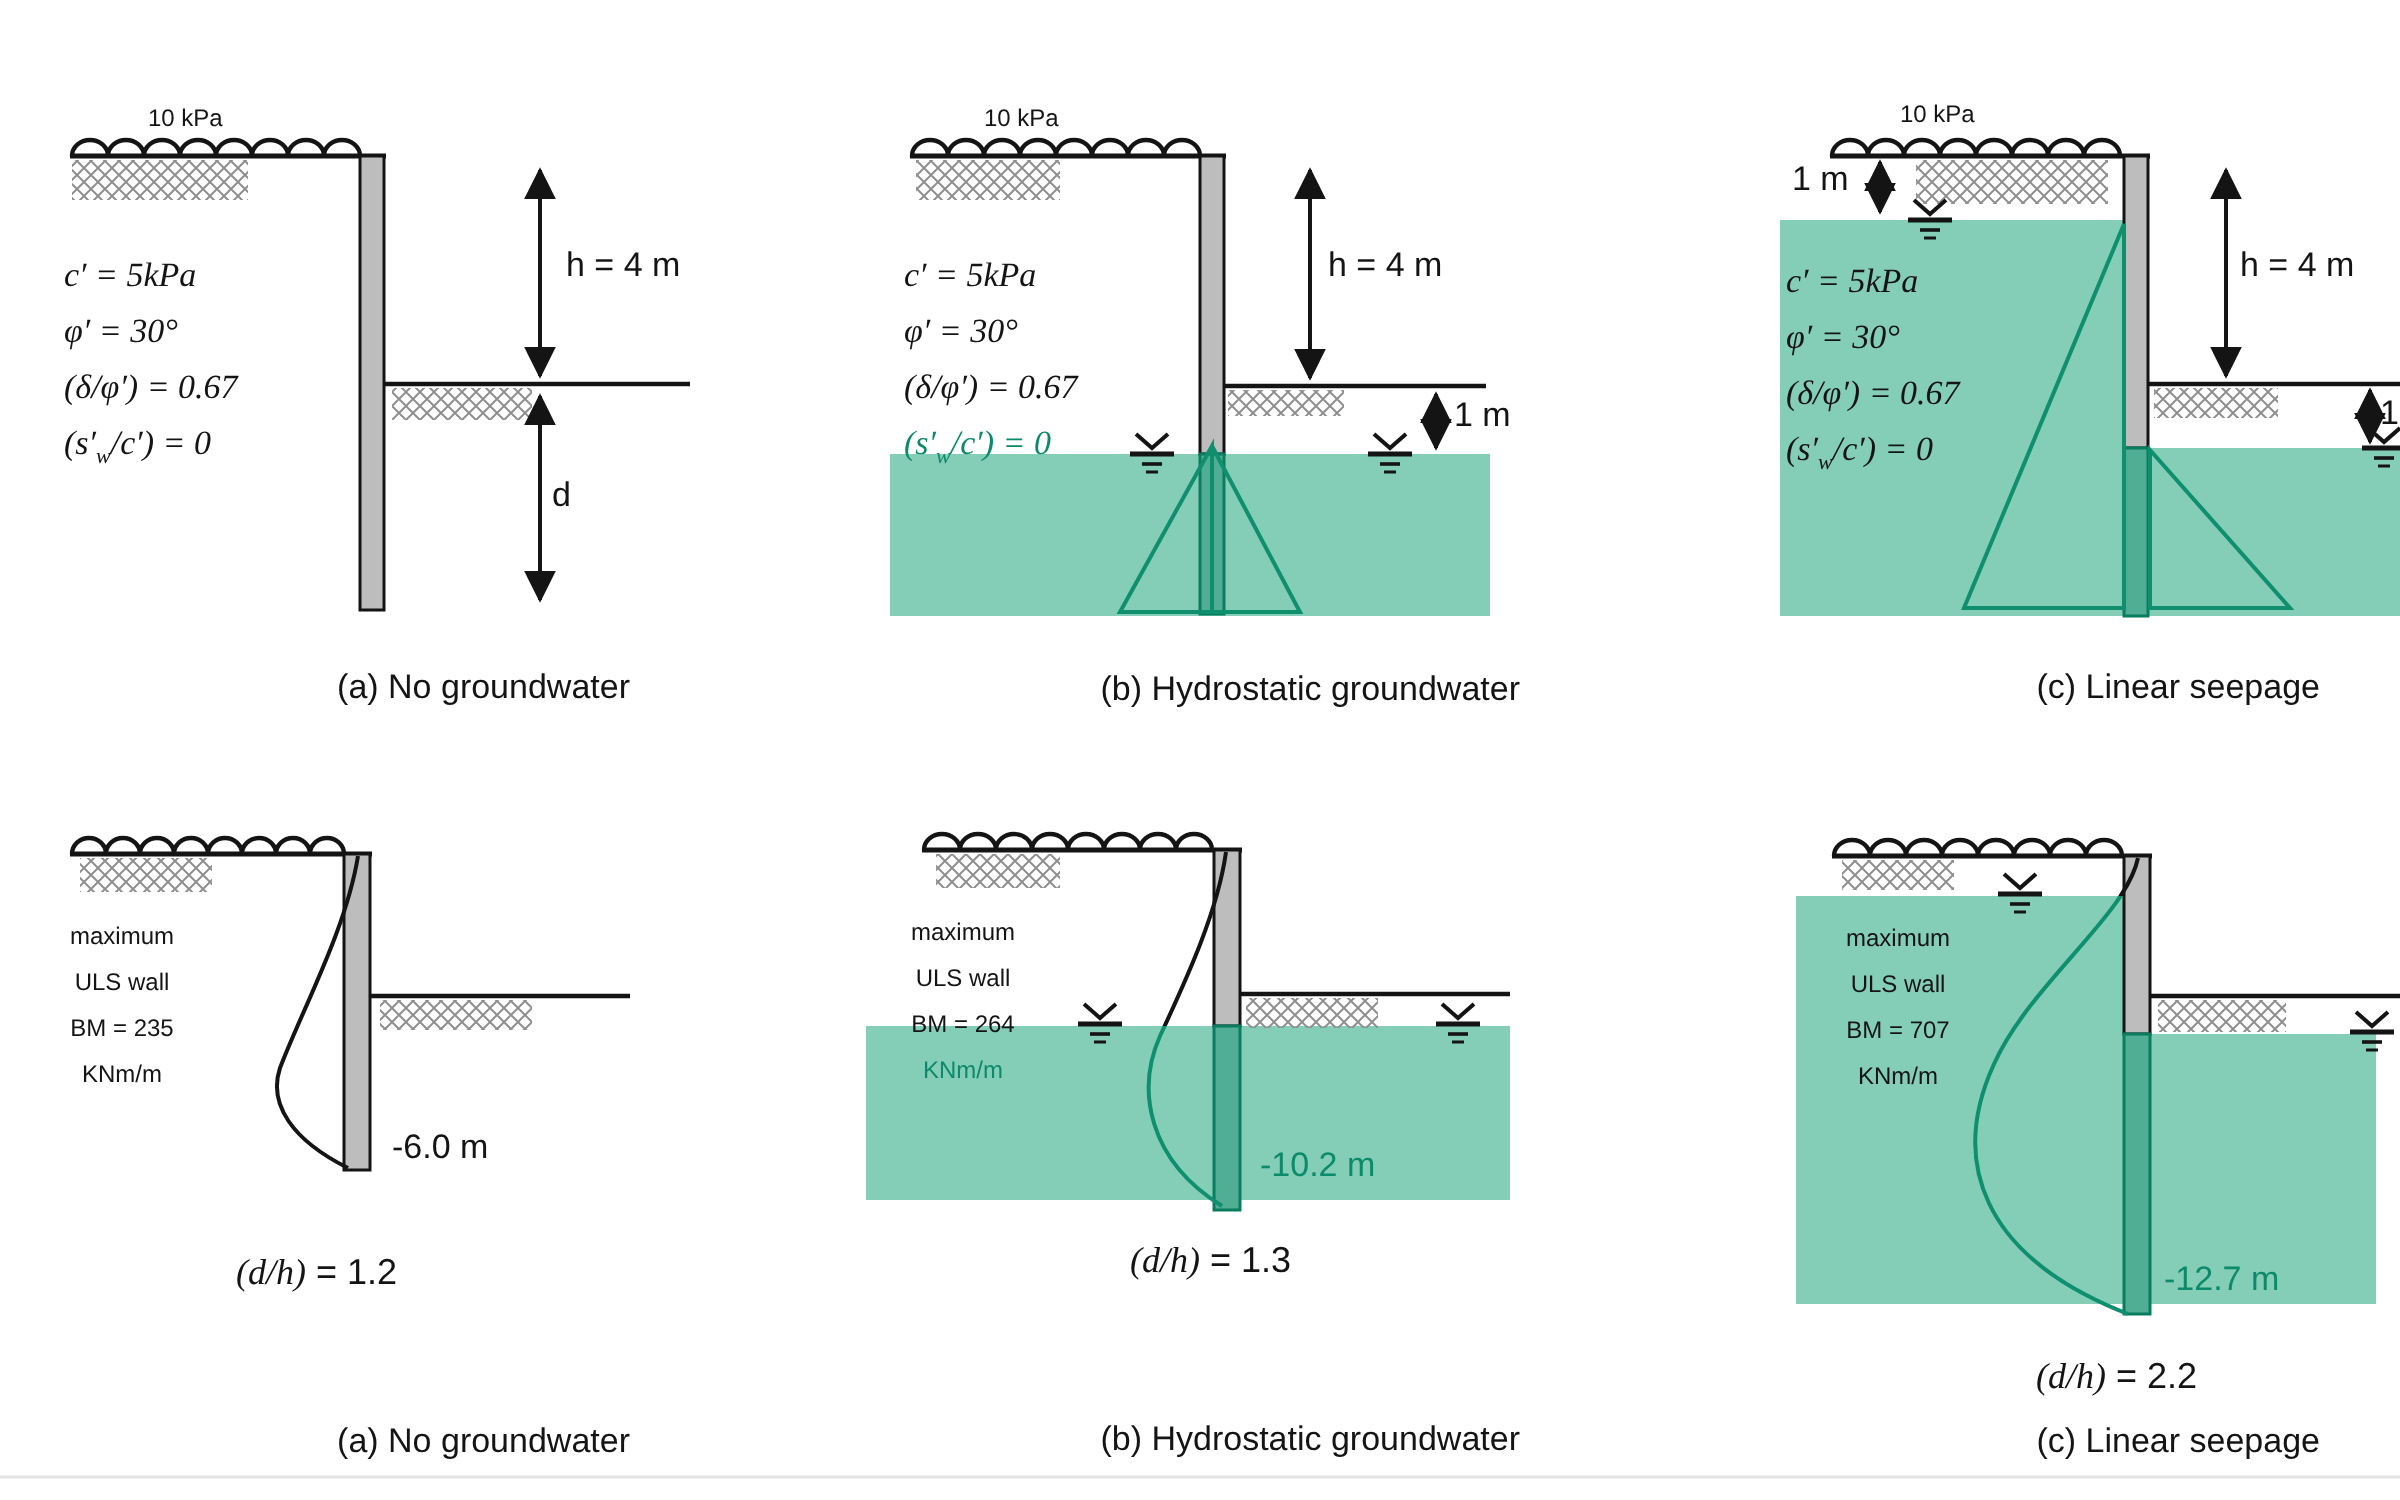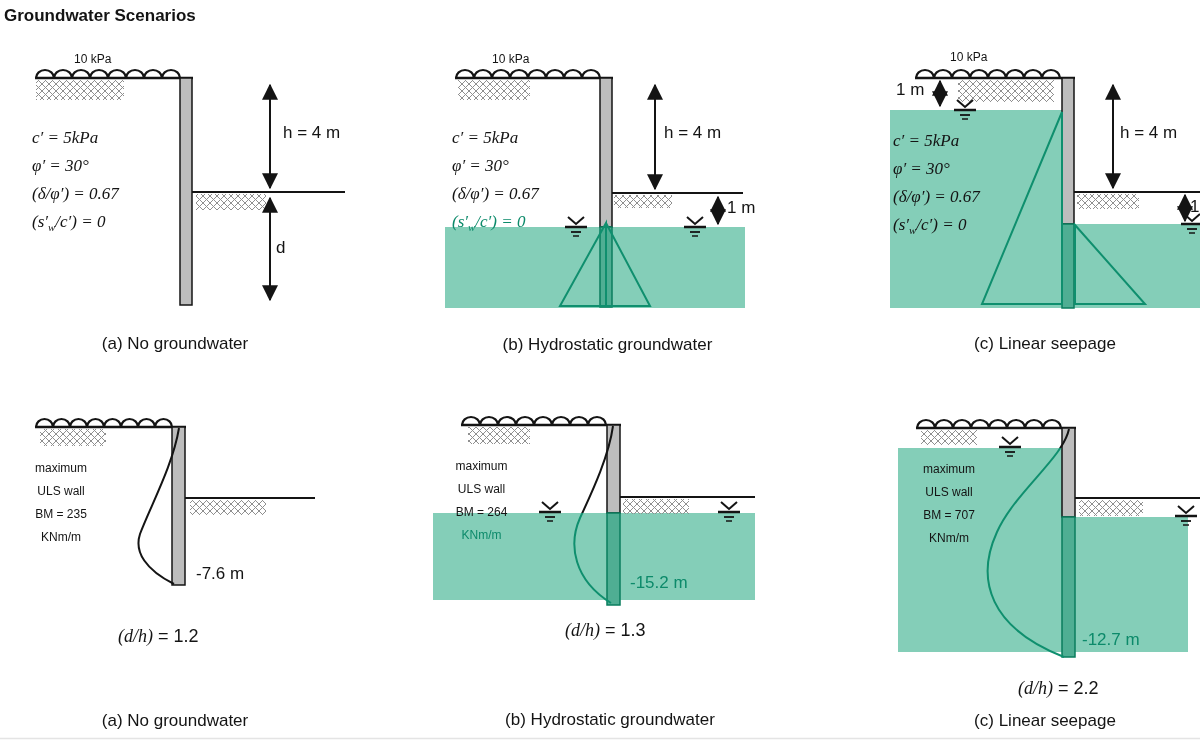--- a/index.html
+++ b/index.html
@@ -7,21 +7,21 @@
          font-family:"Liberation Sans",sans-serif;}
   #gfx{position:absolute;left:0;top:0;}
   .lbl{position:absolute;color:#141414;font-size:17px;white-space:nowrap;}
   .big{font-size:12px;}
   .bold{font-weight:bold;}
   .teal{color:#0c8a6a;}
   .params{position:absolute;font-family:"Liberation Serif",serif;font-style:italic;
           font-size:17px;line-height:28px;color:#141414;white-space:nowrap;}
   sub{font-size:11px;}
   .bm{position:absolute;font-size:12px;line-height:23px;text-align:center;color:#141414;white-space:nowrap;}
-  .cap{position:absolute;font-size:17px;color:#141414;text-align:center;white-space:nowrap;}
+  .cap{position:absolute;font-size:17px;color:#141414;text-align:right;white-space:nowrap;}
   .dh{position:absolute;font-size:18px;color:#141414;white-space:nowrap;}
   .dh .it{font-style:italic;font-family:"Liberation Serif",serif;}
 </style>
 </head>
 <body>
 
 <div id="stage">
 
   <svg id="gfx" width="1200" height="750" viewBox="0 0 1200 750">
     <defs>
@@ -135,21 +135,20 @@
       <rect x="1062" y="517" width="13" height="140" fill="#4fae93" stroke="#0a7d5e" stroke-width="1.5"></rect>
       <path d="M1069,429 C1063,458 1015,492 997,532 C975,580 990,628 1064,657" clip-path="url(#clipBCtop)" fill="none" stroke="#141414" stroke-width="2"></path>
       <path d="M1069,429 C1063,458 1015,492 997,532 C975,580 990,628 1064,657" clip-path="url(#clipBCbot)" fill="none" stroke="#0f8f6e" stroke-width="2"></path>
       <use href="#wts" transform="translate(1010,447)"></use>
       <use href="#wts" transform="translate(1186,516)"></use>
     </g>
 
     <line x1="0" y1="738.5" x2="1200" y2="738.5" stroke="#e4e4e4" stroke-width="1.5"></line>
   </svg>
 
-  <div class="lbl bold" style="left:4px;top:6px;">Groundwater Scenarios</div>
 
   <div class="lbl big" style="left:74px;top:52px;">10 kPa</div>
   <div class="params" style="left:32px;top:124px;">
     <div>c′ = 5kPa</div>
     <div>φ′ = 30°</div>
     <div>(δ/φ′) = 0.67</div>
     <div><span>(s′</span><sub>w</sub><span>/c′) = 0</span></div>
   </div>
   <div class="lbl" style="left:283px;top:123px;">h = 4 m</div>
   <div class="lbl" style="left:276px;top:238px;">d</div>
@@ -177,33 +176,33 @@
   <div class="lbl" style="left:1120px;top:123px;">h = 4 m</div>
   <div class="lbl" style="left:1190px;top:197px;">1 m</div>
   <div class="cap" style="left:930px;top:334px;width:230px;">(c) Linear seepage</div>
 
   <div class="bm" style="left:0px;top:457px;width:122px;">
     <div>maximum</div>
     <div>ULS wall</div>
     <div>BM = 235</div>
     <div>KNm/m</div>
   </div>
-  <div class="lbl" style="left:196px;top:564px;">-7.6 m</div>
+  <div class="lbl" style="left:196px;top:564px;">-6.0 m</div>
   <div class="dh" style="left:118px;top:612px;margin-top:14px;">
     <span class="it">(d/h)</span> <span>= 1.2</span>
   </div>
   <div class="cap" style="left:35px;top:711px;width:280px;">(a) No groundwater</div>
 
   <div class="bm" style="left:424px;top:455px;width:115px;">
     <div>maximum</div>
     <div>ULS wall</div>
     <div>BM = 264</div>
     <div class="teal">KNm/m</div>
   </div>
-  <div class="lbl teal" style="left:630px;top:573px;">-15.2 m</div>
+  <div class="lbl teal" style="left:630px;top:573px;">-10.2 m</div>
   <div class="dh" style="left:565px;top:620px;">
     <span class="it">(d/h)</span> <span>= 1.3</span>
   </div>
   <div class="cap" style="left:460px;top:710px;width:300px;">(b) Hydrostatic groundwater</div>
 
   <div class="bm teal" style="left:893px;top:458px;width:112px;">
     <div>maximum</div>
     <div>ULS wall</div>
     <div>BM = 707</div>
     <div>KNm/m</div>

